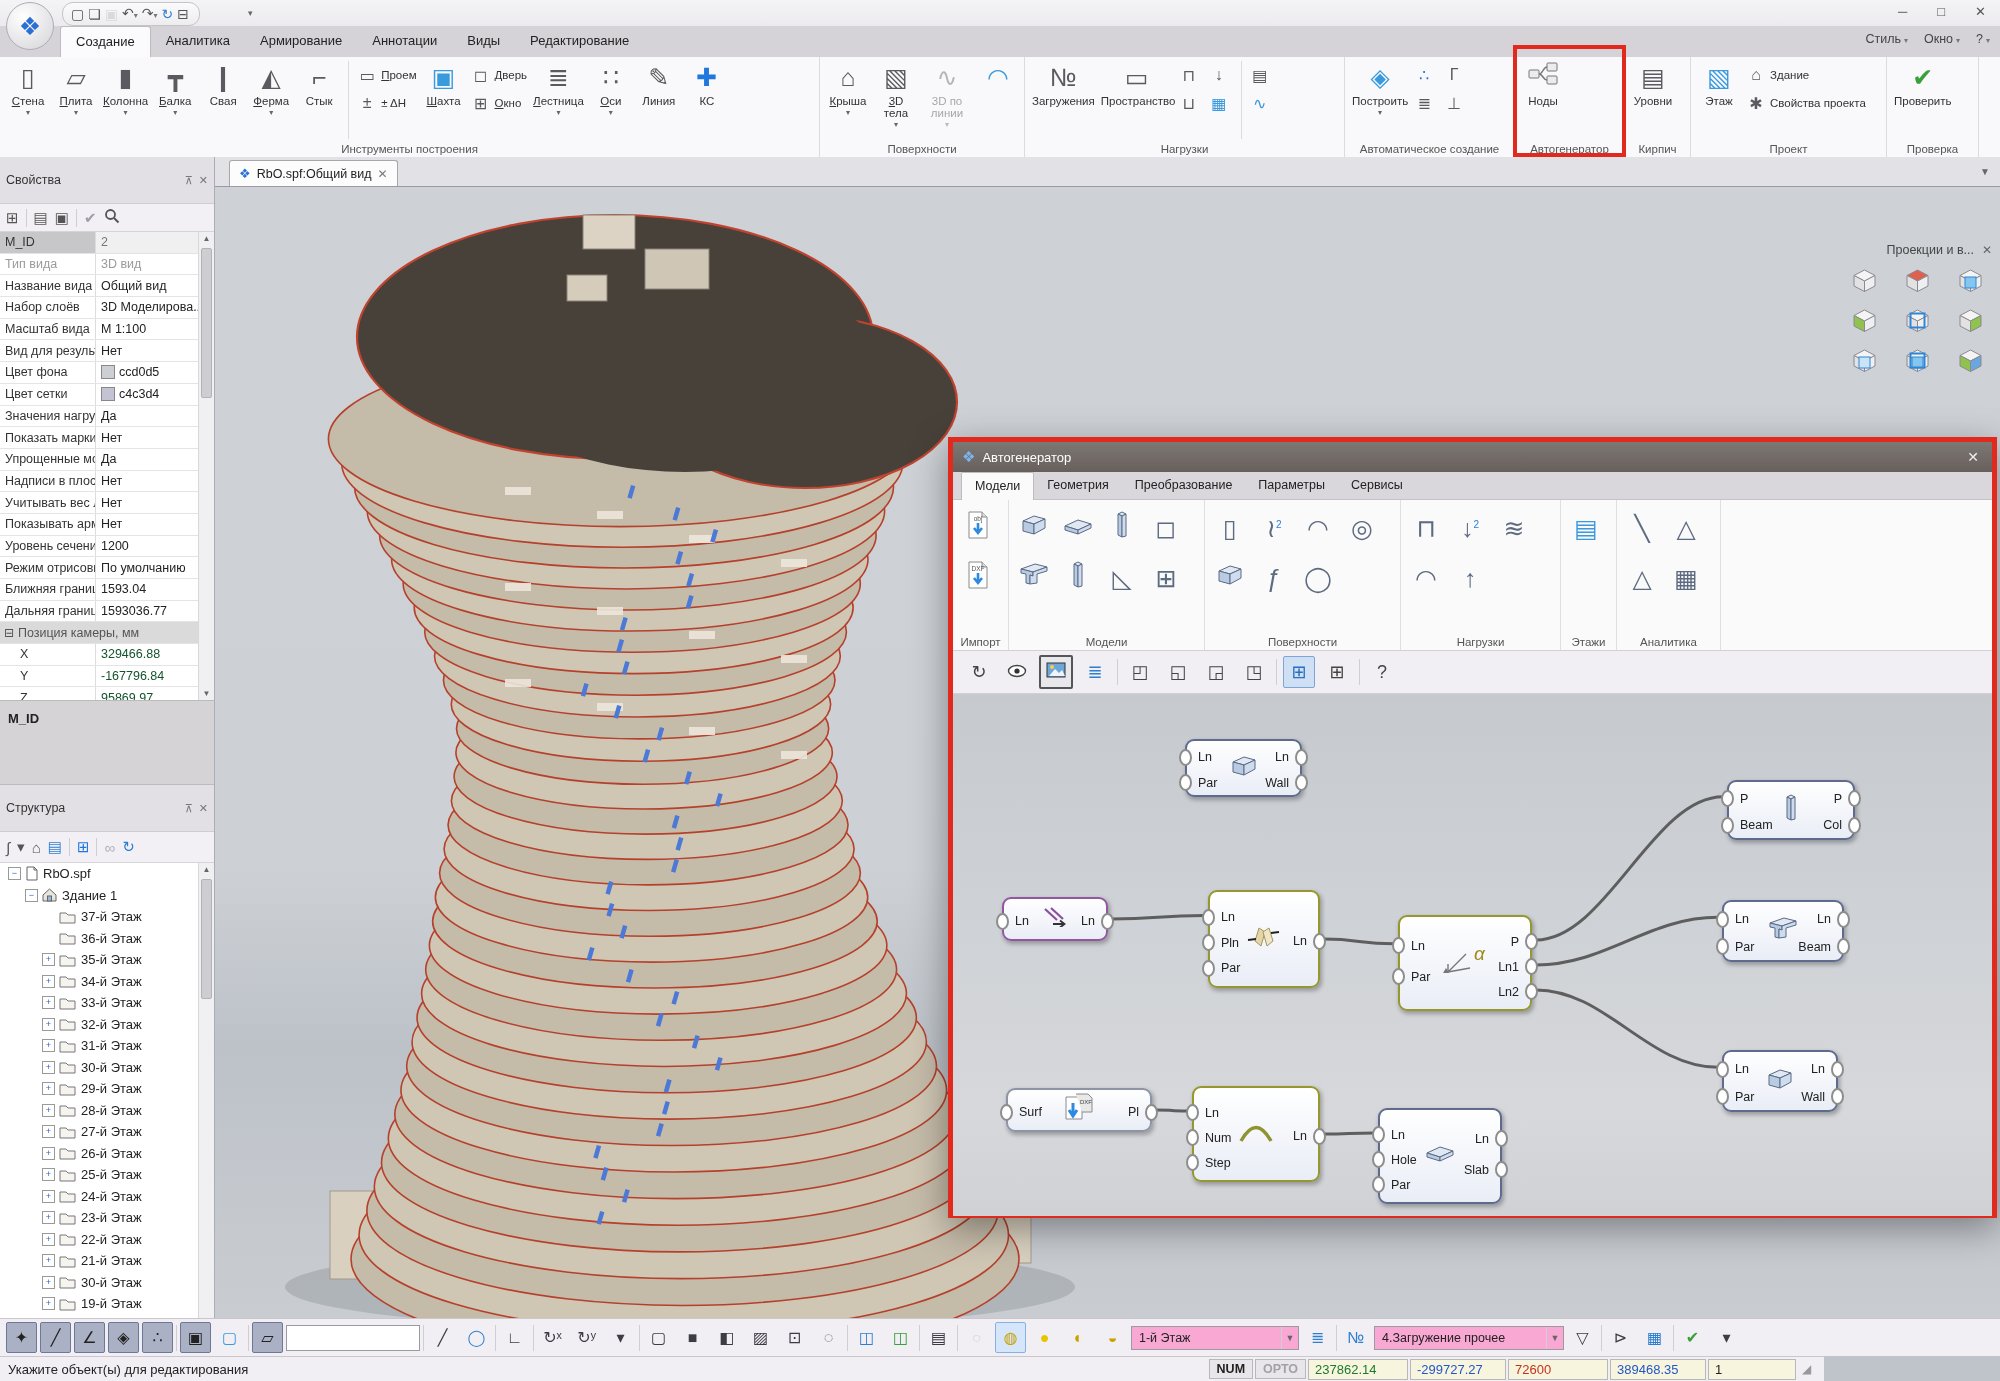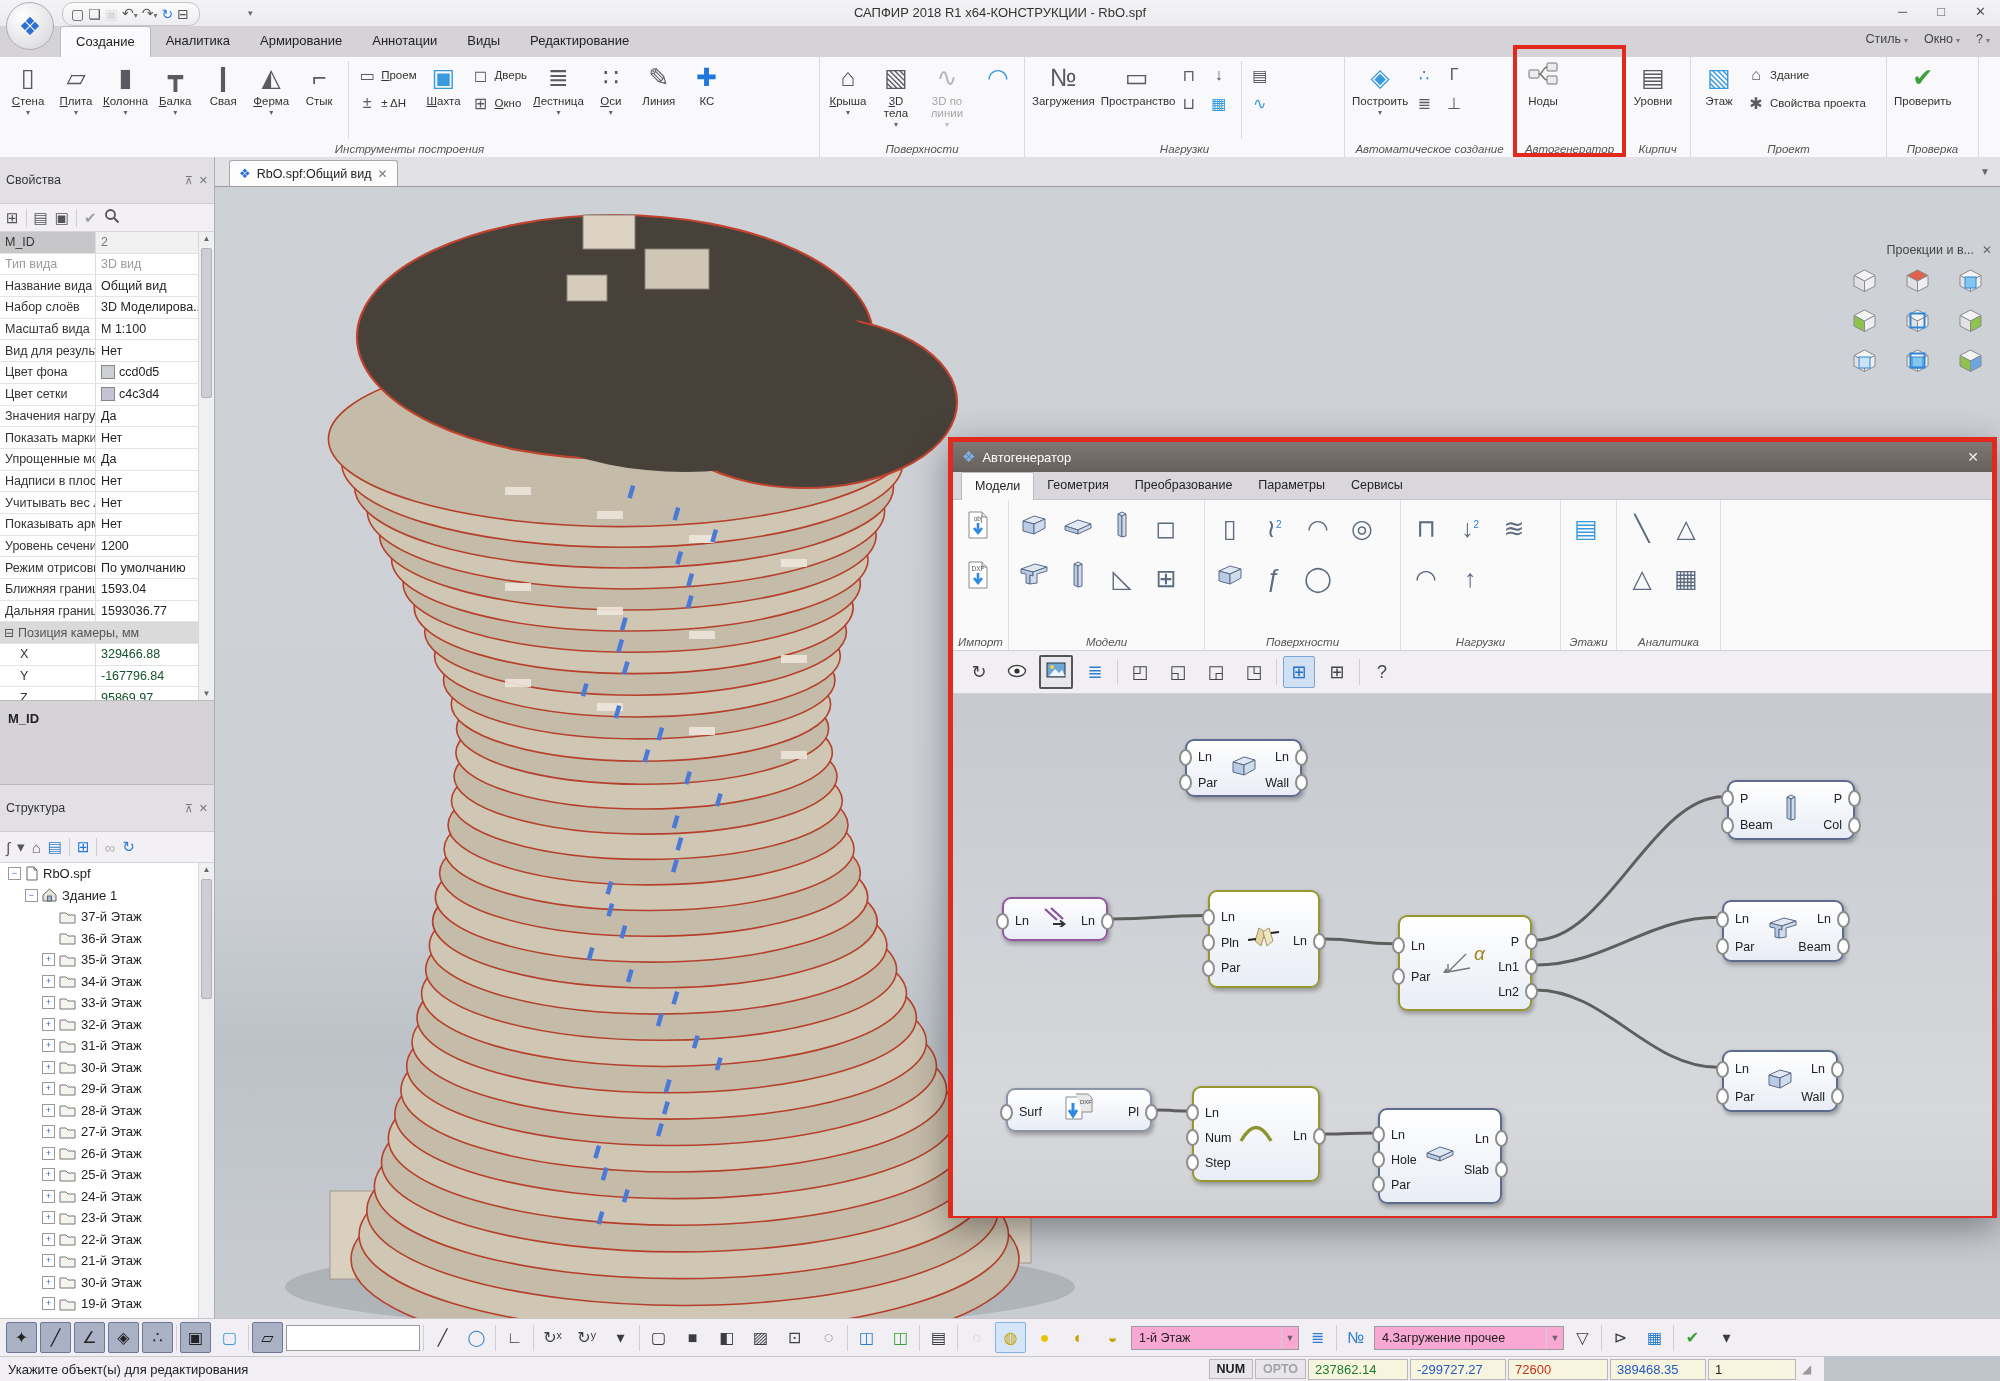--- a/index.html
+++ b/index.html
@@ -19,21 +19,21 @@
   #logo span{font-size:25px;color:#2b6fd4;}
   #tabrow{position:absolute;left:0;top:26px;width:2000px;height:31px;background:#d5d3d7;}
   #maintabs{position:absolute;left:60px;top:0;height:31px;display:flex;}
   .mtab{padding:7px 15px 0 15px;font-size:13px;color:#222;height:24px;}
   .mtab.active{background:#fbfafc;border:1px solid #bdbbc0;border-bottom:none;border-radius:3px 3px 0 0;}
   #menuright{position:absolute;right:10px;top:6px;display:flex;gap:16px;font-size:12.5px;color:#444;}
   #menuright .mi .arr{font-size:8px;color:#777;margin-left:3px;}
   
   #ribbon{position:absolute;left:0;top:57px;width:2000px;height:100px;background:#f9f8fa;border-bottom:1px solid #cfcdd1;display:flex;}
   .rgroup{position:relative;height:100px;border-right:1px solid #ddd9de;box-sizing:border-box;flex:0 0 auto;}
-  .glab{position:absolute;left:0;right:0;bottom:2px;text-align:center;font-size:11.5px;color:#555;white-space:nowrap;overflow:hidden;font-style:italic;}
+  .glab{position:absolute;left:0;right:0;bottom:2px;text-align:center;font-size:11.5px;color:#555;white-space:nowrap;overflow:hidden;}
   .rrow{display:flex;align-items:flex-start;height:82px;padding:2px 2px 0 4px;}
   .rbig{display:flex;flex-direction:column;align-items:center;min-width:42px;padding:0 3px;text-align:center;}
   .rbig .ic{font-size:25px;line-height:36px;height:36px;color:#5a5a60;}
   .blab{font-size:11.5px;color:#333;line-height:12px;max-width:72px;}
   .barr{font-size:8px;color:#666;margin-top:1px;}
   .rcol{display:flex;flex-direction:column;gap:4px;padding:4px 3px 0 3px;}
   .rsmall{display:flex;align-items:center;gap:4px;height:24px;}
   .rsmall .ic{font-size:16px;color:#5a5a60;width:20px;text-align:center;}
   .slab{font-size:11.5px;color:#333;white-space:nowrap;}
   .rdiv{width:1px;background:#ddd9de;height:78px;margin:2px 5px 0 5px;}
@@ -129,21 +129,20 @@
   .sbox{border:1px solid #b8b8bc;background:#e8e6ea;padding:2px 7px;margin-right:2px;font-size:12.5px;font-weight:bold;color:#222;}
   .sbox.off{color:#a2a2a6;font-weight:bold;}
   .sfield{border:1px solid #b8b8bc;background:#f7f5dd;padding:2px 6px;margin-right:2px;font-size:13px;text-align:left;box-sizing:border-box;}
   #grip{width:18px;color:#999;font-size:12px;margin:0 4px;}
 </style>
 </head>
 <body>
 
 <div id="stage">
   <div id="titlebar">
-    <div id="apptitle">САПФИР 2018 R1 x64-КОНСТРУКЦИИ - RbO.spf</div>
     <div id="qat">
         <span class="qbtn">▢</span>
         <span class="qbtn">❏</span>
         <span class="qbtn dis">▣</span>
         <span class="qbtn">↶<span class="arr">▾</span></span>
         <span class="qbtn">↷<span class="arr">▾</span></span>
         <span class="qbtn" style="color: rgb(46, 127, 208);">↻</span>
         <span class="qbtn">⊟</span>
       </div>
     <div id="qatmore">▾</div>

